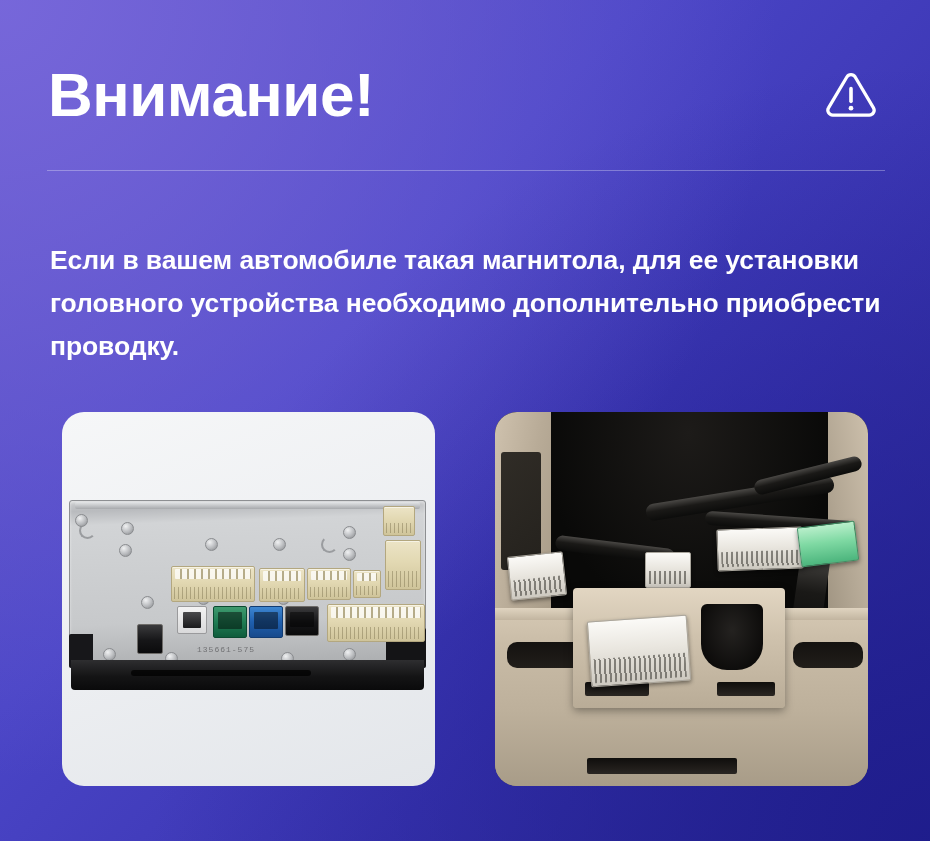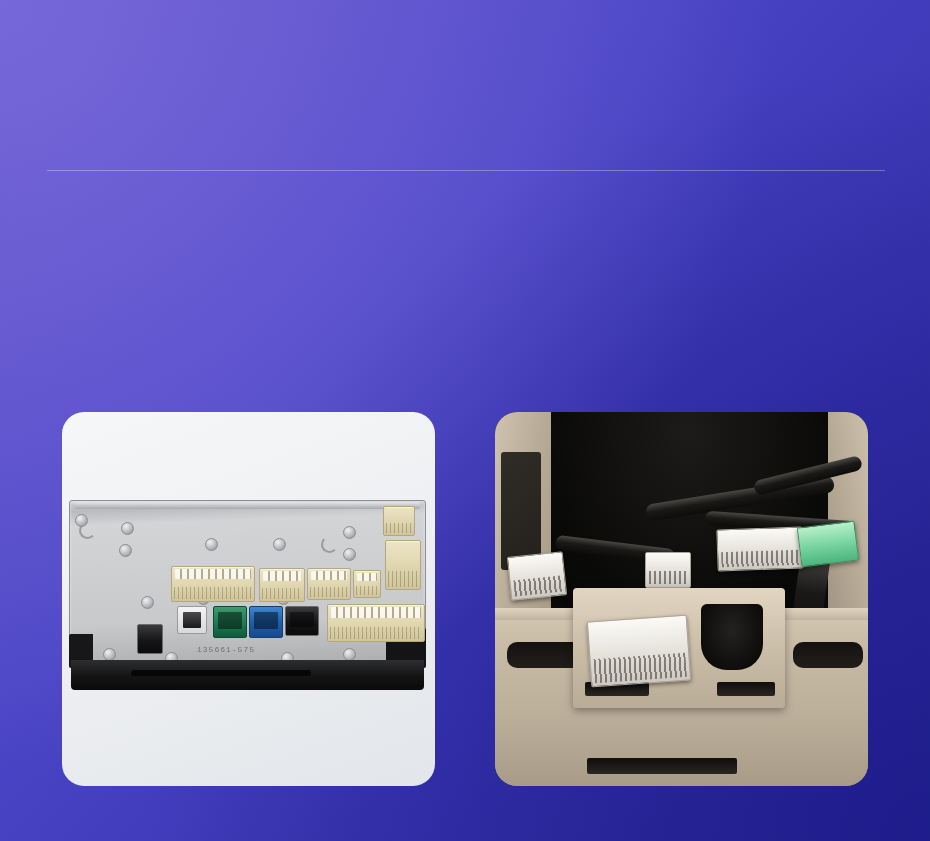--- a/index.html
+++ b/index.html
@@ -278,23 +278,34 @@
     content:""; position:absolute; left:3px; right:3px; top:5px; height:50%;
     background: repeating-linear-gradient(90deg, rgba(190,188,180,.8) 0 2px, transparent 2px 5px);
   }
   .wire { position: absolute; border-radius: 2px; }
 </style>
 </head>
 <body>
 
 <div class="page">
 
+  <div class="header">
+    <h1 class="title">Внимание!</h1>
+    <span class="warn-icon">
+      <svg viewBox="0 0 64 64" xmlns="http://www.w3.org/2000/svg">
+        <path d="M32 9.5c1.9 0 3.6 1 4.6 2.6l20.2 34.1c1 1.7 1 3.7 0 5.3-1 1.7-2.7 2.6-4.6 2.6H11.8c-1.9 0-3.6-1-4.6-2.6-1-1.7-1-3.7 0-5.3l20.2-34.1c1-1.7 2.7-2.6 4.6-2.6z" fill="none" stroke="#ffffff" stroke-width="3.6" stroke-linejoin="round"></path>
+        <line x1="32" y1="25" x2="32" y2="39" stroke="#ffffff" stroke-width="4" stroke-linecap="round"></line>
+        <circle cx="32" cy="46.5" r="2.6" fill="#ffffff"></circle>
+      </svg>
+    </span>
+  </div>
 
   <div class="divider"></div>
 
+  <p class="body-copy">Если в вашем автомобиле такая магнитола, для ее установки головного устройства необходимо дополнительно приобрести проводку.</p>
 
   <div class="cards">
 
     <div class="card">
       <div class="photo-radio">
         <div class="hu">
           <div class="hu-body"></div>
           <div class="hu-top-rail"></div>
           <div class="hu-left-dark"></div>
           <div class="hu-right-dark2"></div>

